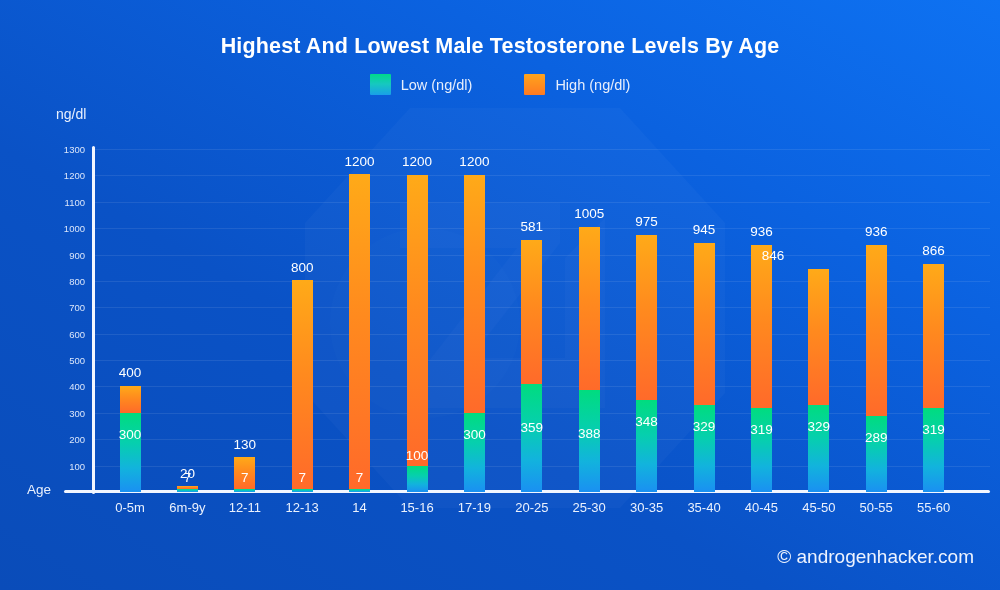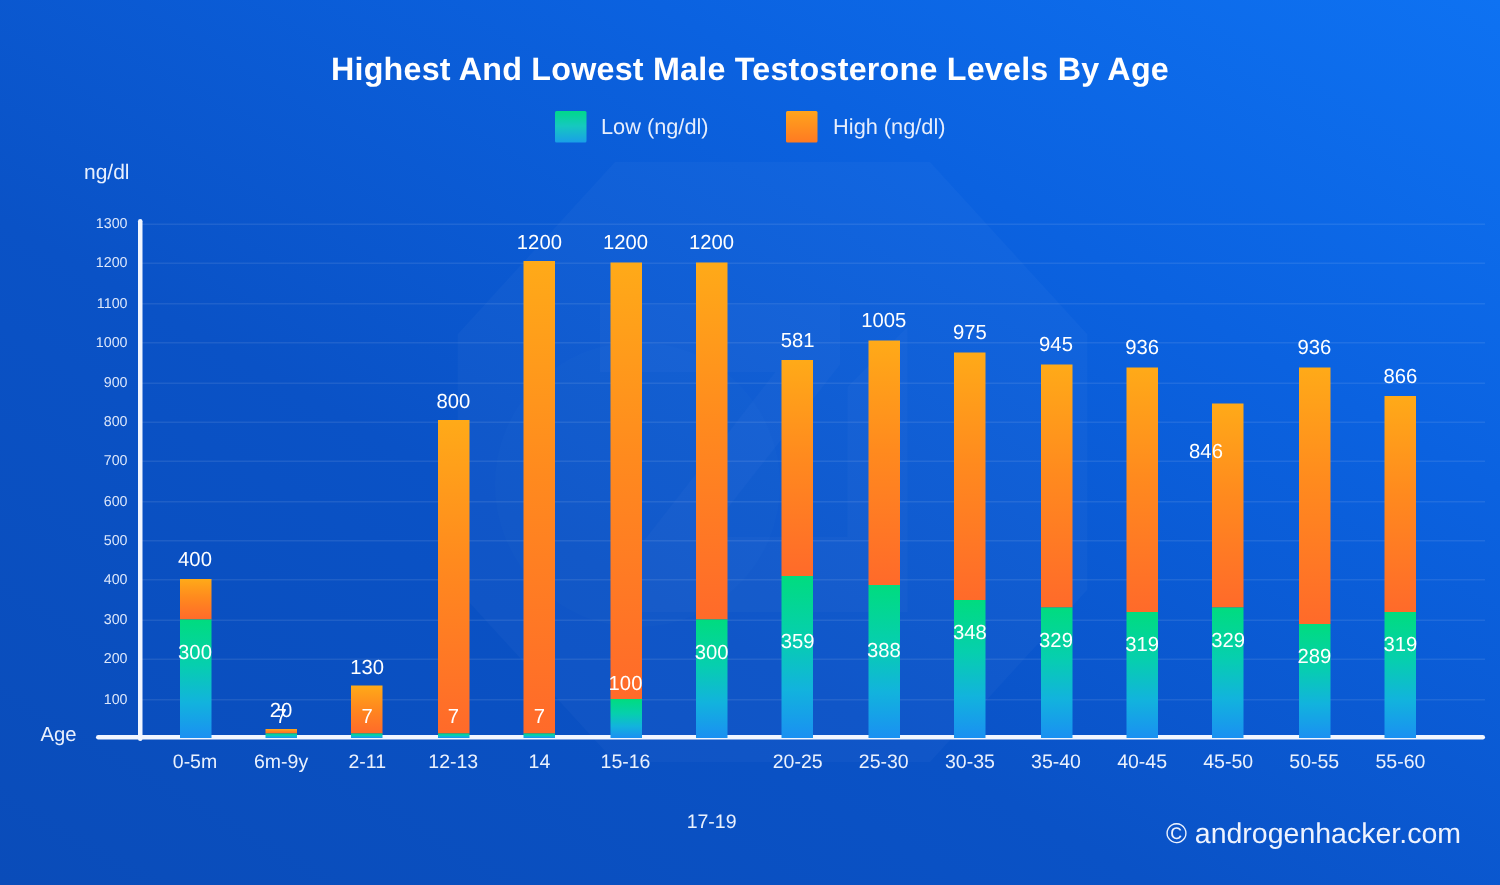--- a/index.html
+++ b/index.html
@@ -222,49 +222,49 @@
     <div class="ytick" style="position: absolute; right: auto; left: 55px; width: 30px; top: 170.385px;">1200</div>
     <div class="ytick" style="position: absolute; right: auto; left: 55px; width: 30px; top: 144px;">1300</div>
     <div class="lbl-high" style="left: 130px; transform: translateX(-50%); top: 365.462px; position: absolute;">400</div>
     <div class="lbl-low" style="left: 130px; transform: translateX(-50%); position: absolute; top: 426.846px;">300</div>
     <div class="xcat" style="left: 130px;">0-5m</div>
     <div class="lbl-high" style="left: 187.4px; transform: translateX(-50%); top: 465.723px; position: absolute;">20</div>
     <div class="lbl-low" style="left: 187.4px; transform: translateX(-50%); position: absolute; top: 470px;">7</div>
     <div class="xcat" style="left: 187.4px;">6m-9y</div>
     <div class="lbl-high" style="left: 244.8px; transform: translateX(-50%); top: 436.7px; position: absolute;">130</div>
     <div class="lbl-low" style="left: 244.8px; transform: translateX(-50%); position: absolute; top: 470px;">7</div>
-    <div class="xcat" style="left: 244.8px;">2-11</div>
+    <div class="xcat" style="left: 244.8px;">12-11</div>
     <div class="lbl-high" style="left: 302.2px; transform: translateX(-50%); top: 259.923px; position: absolute;">800</div>
     <div class="lbl-low" style="left: 302.2px; transform: translateX(-50%); position: absolute; top: 470px;">7</div>
     <div class="xcat" style="left: 302.2px; text-align: center;">12-13</div>
     <div class="lbl-high" style="left: 359.6px; transform: translateX(-50%); top: 154.385px; position: absolute;">1200</div>
     <div class="lbl-low" style="left: 359.6px; transform: translateX(-50%); position: absolute; top: 470px;">7</div>
     <div class="xcat" style="left: 359.6px;">14</div>
     <div class="lbl-high" style="left: 417px; transform: translateX(-50%); top: 154.385px; position: absolute;">1200</div>
     <div class="lbl-low" style="left: 417px; transform: translateX(-50%); position: absolute; top: 447.615px;">100</div>
     <div class="xcat" style="left: 417px;">15-16</div>
     <div class="lbl-high" style="left: 474.4px; transform: translateX(-50%); top: 154.385px; position: absolute;">1200</div>
     <div class="lbl-low" style="left: 474.4px; transform: translateX(-50%); position: absolute; top: 426.846px;">300</div>
-    <div class="xcat" style="left: 474.4px; margin-top: 40px;">17-19</div>
+    <div class="xcat" style="left: 474.4px;">17-19</div>
     <div class="lbl-high" style="left: 531.8px; transform: translateX(-50%); top: 218.763px; position: absolute;">581</div>
     <div class="lbl-low" style="left: 531.8px; transform: translateX(-50%); position: absolute; top: 420.351px;">359</div>
     <div class="xcat" style="left: 531.8px;">20-25</div>
     <div class="lbl-high" style="left: 589.2px; transform: translateX(-50%); top: 205.835px; position: absolute;">1005</div>
     <div class="lbl-low" style="left: 589.2px; transform: translateX(-50%); position: absolute; top: 425.628px;">388</div>
     <div class="xcat" style="left: 589.2px;">25-30</div>
     <div class="lbl-high" style="left: 646.6px; transform: translateX(-50%); top: 213.75px; position: absolute;">975</div>
     <div class="lbl-low" style="left: 646.6px; transform: translateX(-50%); position: absolute; top: 414.182px;">348</div>
     <div class="xcat" style="left: 646.6px;">30-35</div>
     <div class="lbl-high" style="left: 704px; transform: translateX(-50%); top: 221.665px; position: absolute;">945</div>
     <div class="lbl-low" style="left: 704px; transform: translateX(-50%); position: absolute; top: 419.195px;">329</div>
     <div class="xcat" style="left: 704px;">35-40</div>
     <div class="lbl-high" style="left: 761.4px; transform: translateX(-50%); top: 224.04px; position: absolute;">936</div>
     <div class="lbl-low" style="left: 761.4px; transform: translateX(-50%); position: absolute; top: 421.833px;">319</div>
     <div class="xcat" style="left: 761.4px;">40-45</div>
-    <div class="lbl-high" style="left: 804px; transform: translateX(-50%); top: 247.786px; position: absolute; margin-top: 45px;">846</div>
+    <div class="lbl-high" style="left: 773px; transform: translateX(-50%); top: 247.786px; position: absolute;">846</div>
     <div class="lbl-low" style="left: 818.8px; transform: translateX(-50%); position: absolute; top: 419.195px;">329</div>
     <div class="xcat" style="left: 818.8px;">45-50</div>
     <div class="lbl-high" style="left: 876.2px; transform: translateX(-50%); top: 224.04px; position: absolute;">936</div>
     <div class="lbl-low" style="left: 876.2px; transform: translateX(-50%); position: absolute; top: 429.748px;">289</div>
     <div class="xcat" style="left: 876.2px;">50-55</div>
     <div class="lbl-high" style="left: 933.6px; transform: translateX(-50%); top: 242.509px; position: absolute;">866</div>
     <div class="lbl-low" style="left: 933.6px; transform: translateX(-50%); position: absolute; top: 421.833px;">319</div>
     <div class="xcat" style="left: 933.6px;">55-60</div>
   </div>
 

